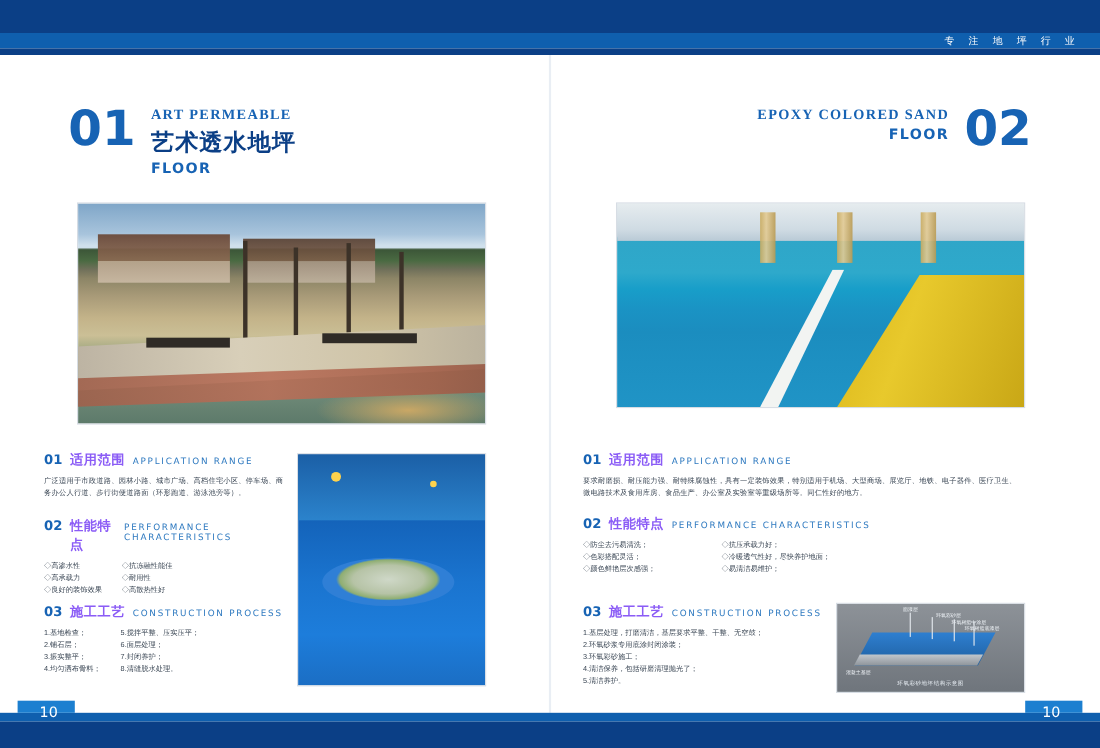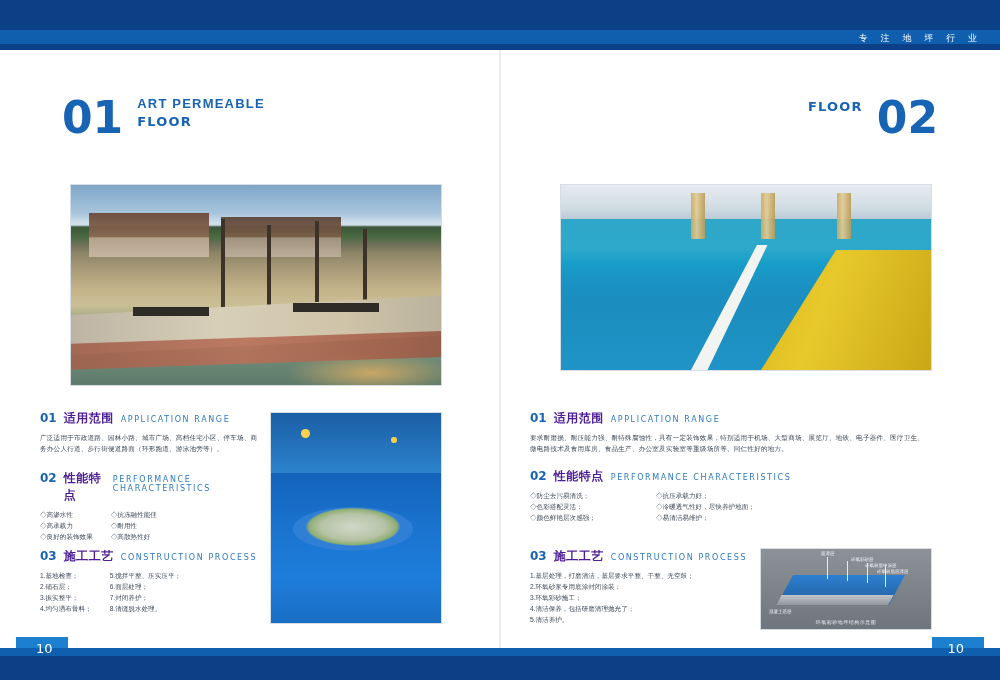--- a/index.html
+++ b/index.html
@@ -106,21 +106,21 @@
     font-weight: bold;
     color: #1763b4;
     font-family: "DejaVu Sans", sans-serif;
     line-height: 44px;
   }
   .title-block .en-top {
     font-size: 13px;
     font-weight: bold;
     color: #1763b4;
     letter-spacing: 1.2px;
-    font-family: Liberation Sans, sans-serif;
+    font-family: Liberation Serif, serif;
   }
   .title-block .cn {
     font-size: 21px;
     font-weight: bold;
     color: #0b3f86;
     letter-spacing: 1px;
     margin-top: 3px;
   }
   .title-block .en-bottom {
     font-size: 13px;
@@ -326,21 +326,21 @@
   .sec-num {
     font-size: 12px;
     font-weight: bold;
     color: #1763b4;
     font-family: "DejaVu Sans", sans-serif;
     margin-right: 7px;
   }
   .sec-cn {
     font-size: 12px;
     font-weight: bold;
-    color: #4c1d95;
+    color: #8b5cf6;
     letter-spacing: .5px;
     margin-right: 7px;
   }
   .sec-en {
     font-size: 8px;
     color: #2f7ac0;
     letter-spacing: 1.6px;
     font-family: "DejaVu Sans", sans-serif;
   }
   .sec-body {
@@ -388,20 +388,21 @@
   <div class="top-bar-2"></div>
   <div class="top-bar-3"></div>
   <div class="header-tag">专 注 地 坪 行 业</div>
 
   <div class="gutter"></div>
 
   <div class="title-block" id="title-left">
     <div class="num">01</div>
     <div>
       <div class="en-top">ART PERMEABLE</div>
+      <div class="cn">艺术透水地坪</div>
       <div class="en-bottom">FLOOR</div>
     </div>
   </div>
 
   <div class="photo" id="photo-left-main">
     <div class="house"></div>
     <div class="house2"></div>
     <div class="tree" style="left:150px; top:34px; height:96px;"></div>
     <div class="tree" style="left:196px; top:40px; height:88px;"></div>
     <div class="tree" style="left:244px; top:36px; height:94px;"></div>
@@ -468,20 +469,21 @@
         <li>6.面层处理；</li>
         <li>7.封闭养护；</li>
         <li>8.清缝脱水处理。</li>
       </ul>
     </div>
   </div>
 
   <div class="title-block" id="title-right">
     <div class="num">02</div>
     <div>
+      <div class="en-top">EPOXY COLORED SAND</div>
       <div class="en-bottom">FLOOR</div>
     </div>
   </div>
 
   <div class="photo" id="photo-right-main">
     <div class="ceiling"></div>
     <div class="pillar" style="left:130px;"></div>
     <div class="pillar" style="left:200px;"></div>
     <div class="pillar" style="left:276px;"></div>
     <div class="yellow"></div>

